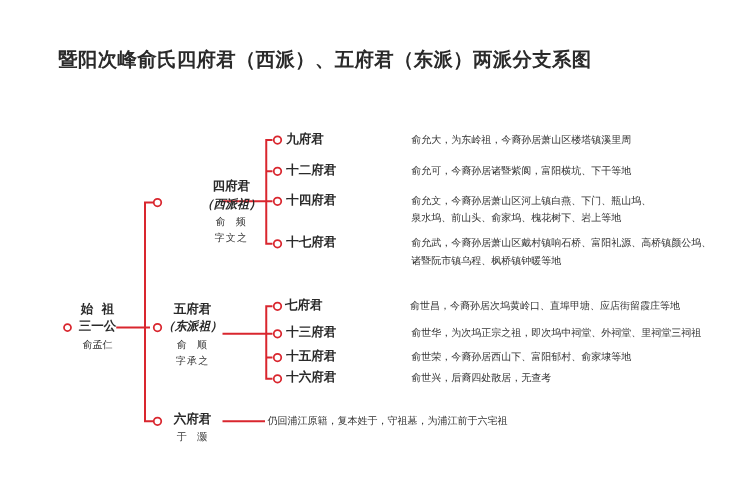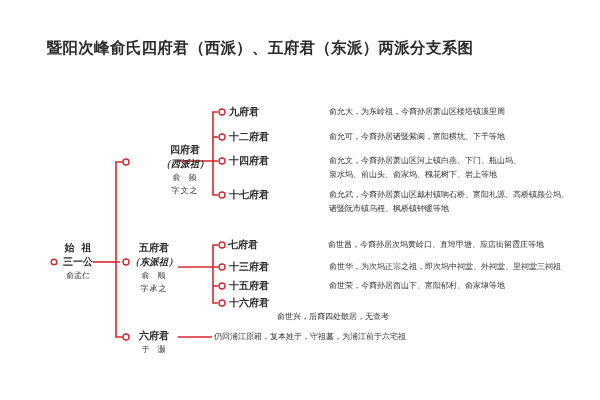--- a/index.html
+++ b/index.html
@@ -109,16 +109,16 @@
   <div class="ldesc">俞世昌，今裔孙居次坞黄岭口、直埠甲塘、应店街留霞庄等地</div>
 </div>
 <div class="leaf" style="left:229px; top:260px;">
   <div class="lname">十三府君</div>
   <div class="ldesc">俞世华，为次坞正宗之祖，即次坞中祠堂、外祠堂、里祠堂三祠祖</div>
 </div>
 <div class="leaf" style="left:229px; top:279px;">
   <div class="lname">十五府君</div>
   <div class="ldesc">俞世荣，今裔孙居西山下、富阳郁村、俞家埭等地</div>
 </div>
-<div class="leaf" style="left:229px; top:296px;flex-direction:column;">
+<div class="leaf" style="left:229px; top:296px;">
   <div class="lname">十六府君</div>
   <div class="ldesc">俞世兴，后裔四处散居，无查考</div>
 </div>
 
 </body></html>

